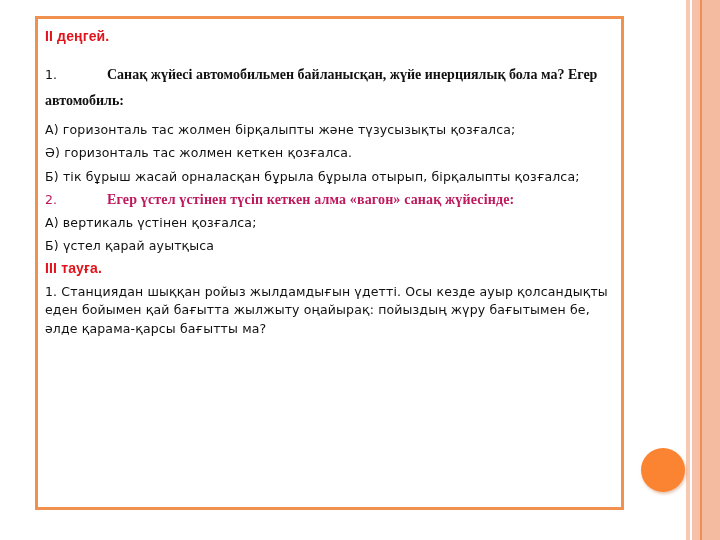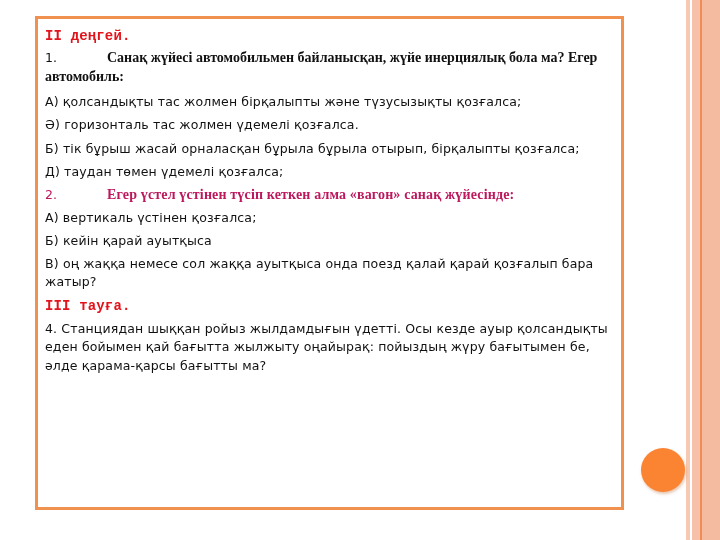--- a/index.html
+++ b/index.html
@@ -62,21 +62,21 @@
     letter-spacing: 0.15px;
   }
   .line.wrap {
     white-space: normal;
     height: auto;
     line-height: 18.5px;
     margin-top: 2px;
     margin-bottom: 3px;
   }
   .level {
-    font-family: Liberation Mono, monospace;
+    font-family: Liberation Sans, sans-serif;
     font-weight: bold;
     color: #E2131A;
     font-size: 14px;
   }
   .q {
     font-family: "Liberation Serif", serif;
     font-weight: bold;
     font-size: 14px;
     color: #be185d;
   }
@@ -84,22 +84,22 @@
     display: inline-block;
     width: 62px;
     font-family: "DejaVu Sans", sans-serif;
     font-weight: normal;
     font-size: 12.5px;
   }
   .q-wrap {
     font-family: "Liberation Serif", serif;
     font-weight: bold;
     font-size: 14px;
-    line-height: 19px;
-    margin-top: 0;
+    line-height: 26px;
+    margin-top: 14px;
     margin-bottom: 4px;
   }
 </style>
 </head>
 <body>
 
 <div class="stripes">
   <div class="stripe s1"></div>
   <div class="stripe s2"></div>
   <div class="stripe s3"></div>
@@ -111,31 +111,29 @@
 
 <div class="content-box">
   <div class="text-area">
 
     <div class="line level">II деңгей.</div>
 
     <div class="q-wrap">
       <span class="qnum">1.</span><span>Санақ жүйесі автомобильмен байланысқан, жүйе инерциялық бола ма? Егер автомобиль:</span>
     </div>
 
-    <div class="line">А) қолсандықты тас жолмен бірқалыпты және түзусызықты қозғалса;</div>
-    <div class="line">Ә) горизонталь тас жолмен үдемелі  қозғалса.</div>
+    <div class="line">А) горизонталь тас жолмен бірқалыпты және түзусызықты қозғалса;</div>
+    <div class="line">Ә) горизонталь тас жолмен кеткен  қозғалса.</div>
     <div class="line">Б) тік бұрыш жасай орналасқан бұрыла бұрыла отырып, бірқалыпты қозғалса;</div>
-    <div class="line">Д) таудан төмен үдемелі қозғалса;</div>
 
     <div class="line q">
       <span class="qnum">2.</span><span>Егер үстел үстінен түсіп кеткен алма «вагон» санақ жүйесінде:</span>
     </div>
 
     <div class="line">А) вертикаль үстінен қозғалса;</div>
-    <div class="line">Б) кейін қарай ауытқыса</div>
-    <div class="line wrap">В) оң жаққа немесе сол жаққа ауытқыса онда поезд қалай қарай қозғалып бара жатыр?</div>
+    <div class="line">Б) үстел қарай ауытқыса</div>
 
     <div class="line level">III тауға.</div>
 
-    <div class="line wrap">4. Станциядан шыққан ройыз жылдамдығын үдетті. Осы кезде ауыр қолсандықты еден бойымен қай бағытта жылжыту оңайырақ: пойыздың жүру бағытымен бе, әлде қарама-қарсы бағытты ма?</div>
+    <div class="line wrap">1. Станциядан шыққан ройыз жылдамдығын үдетті. Осы кезде ауыр қолсандықты еден бойымен қай бағытта жылжыту оңайырақ: пойыздың жүру бағытымен бе, әлде қарама-қарсы бағытты ма?</div>
 
   </div>
 </div>
 
 </body></html>

